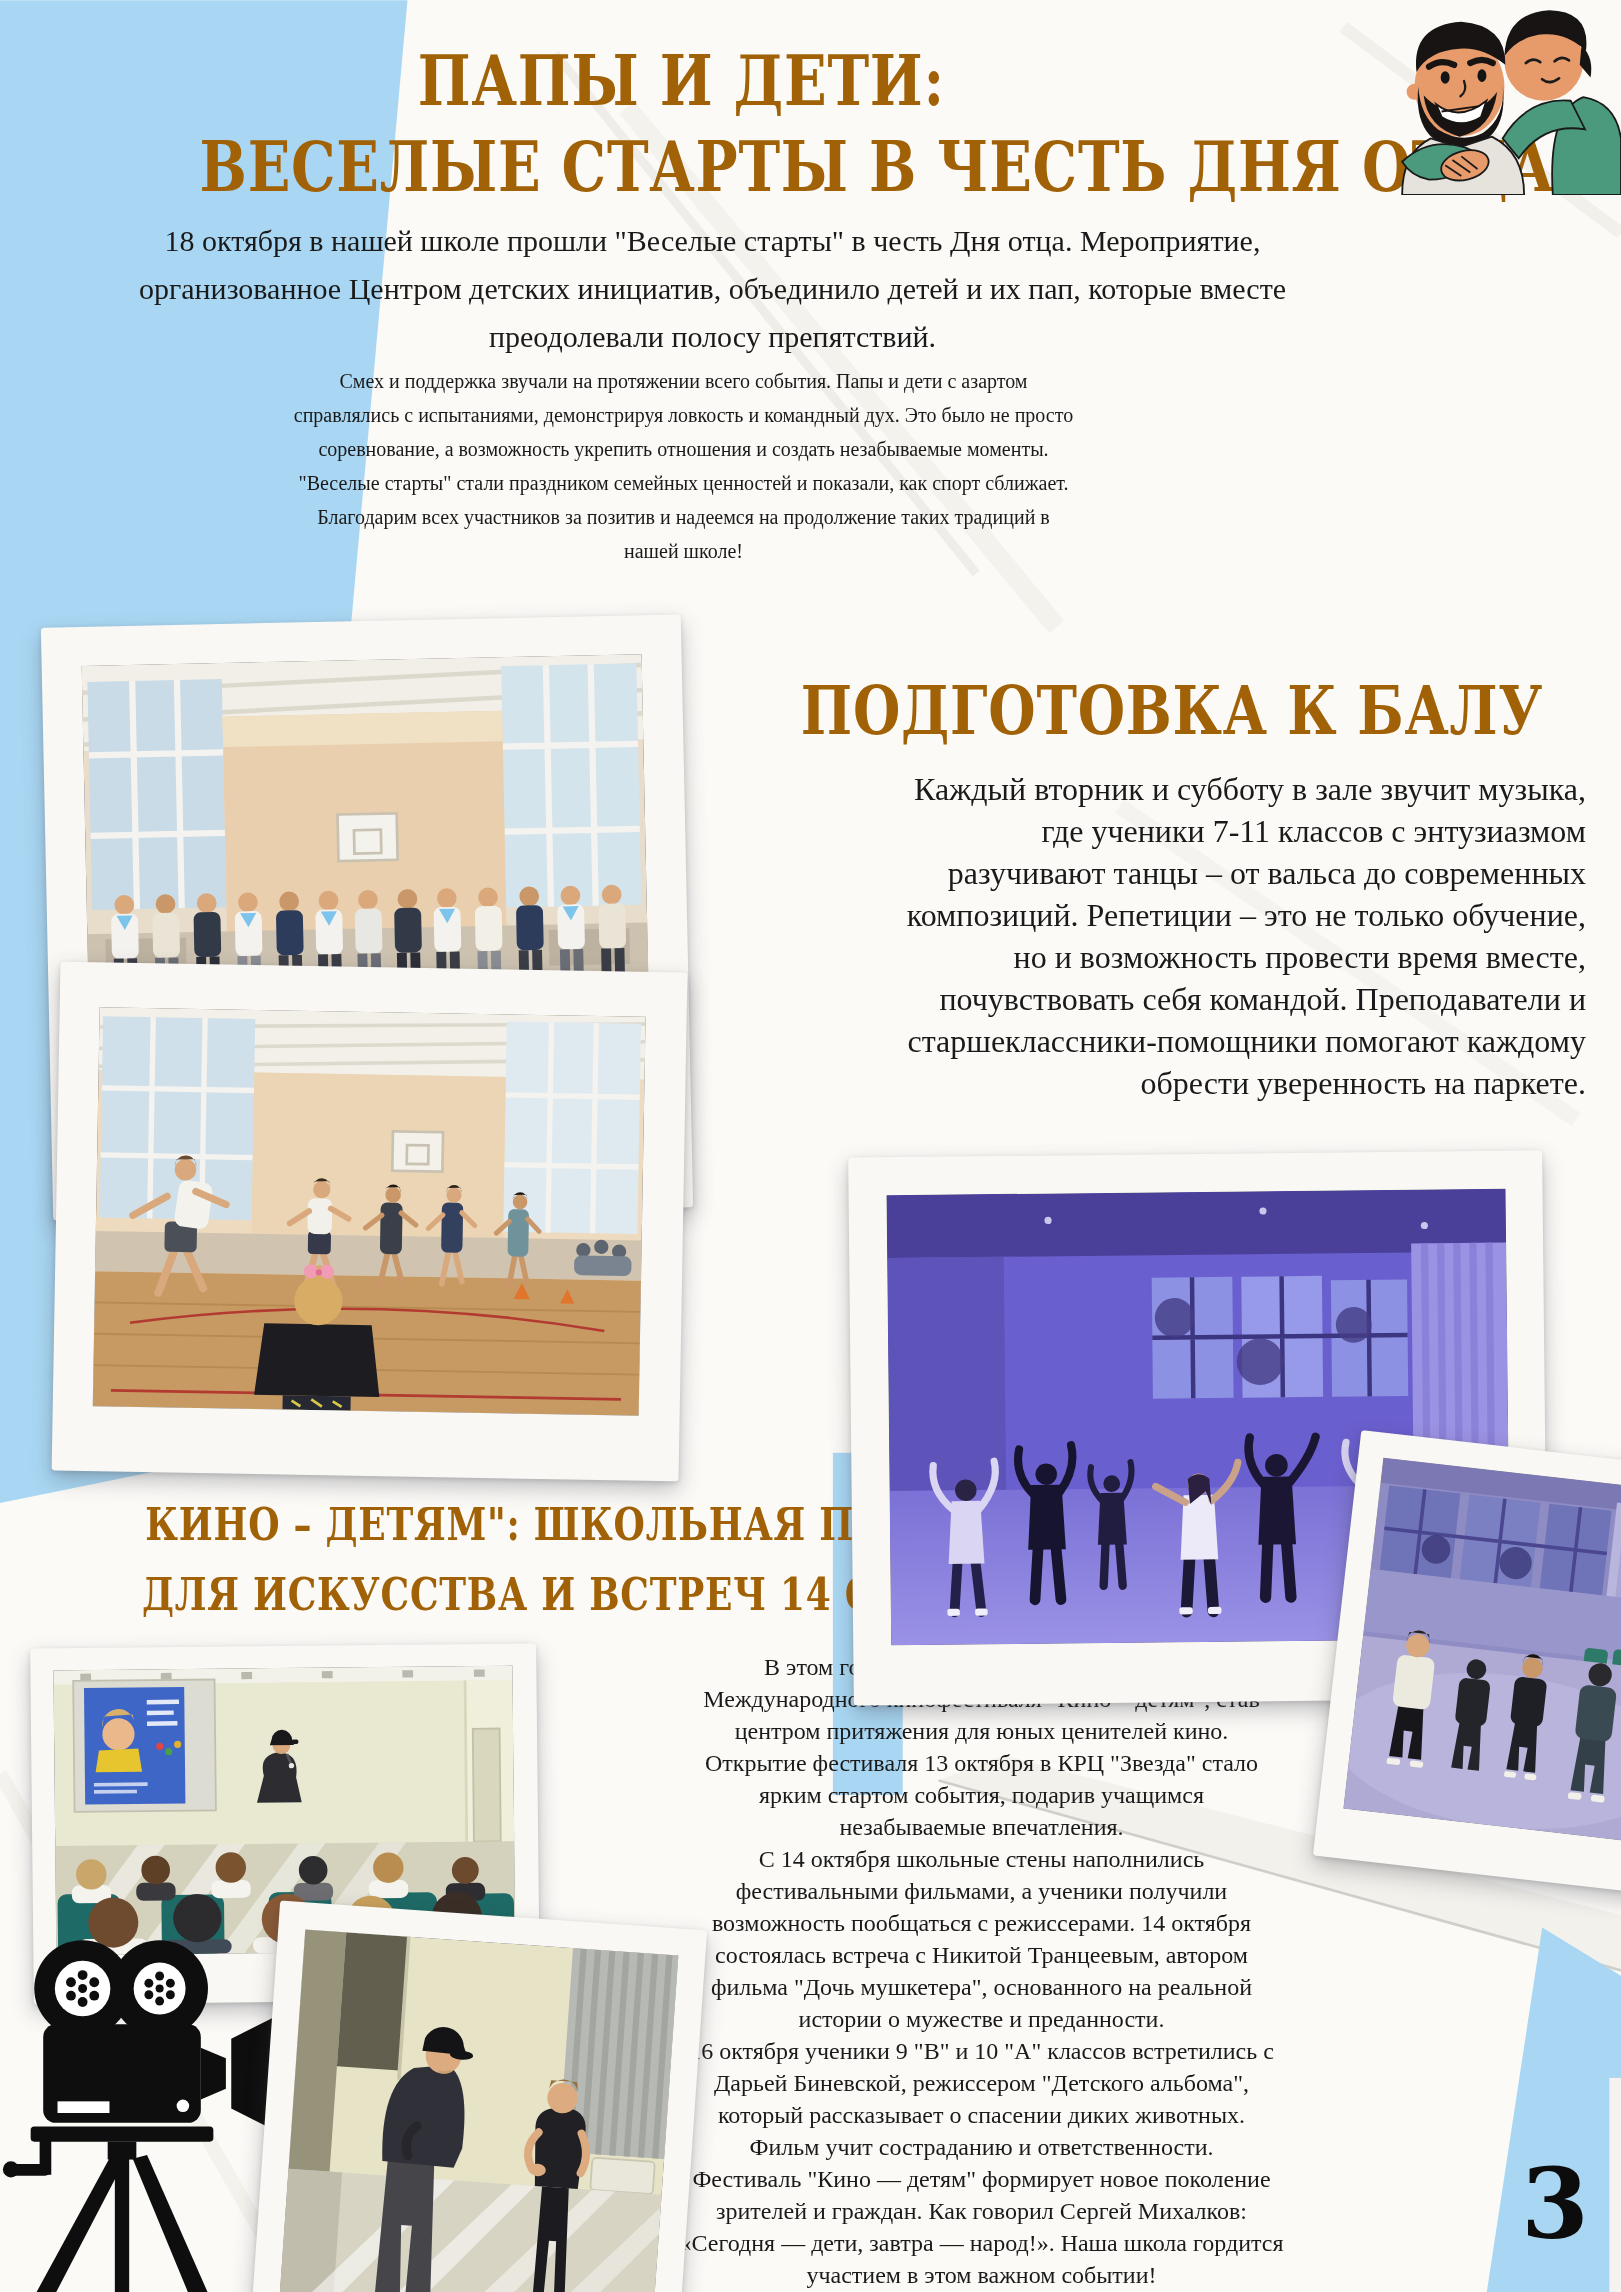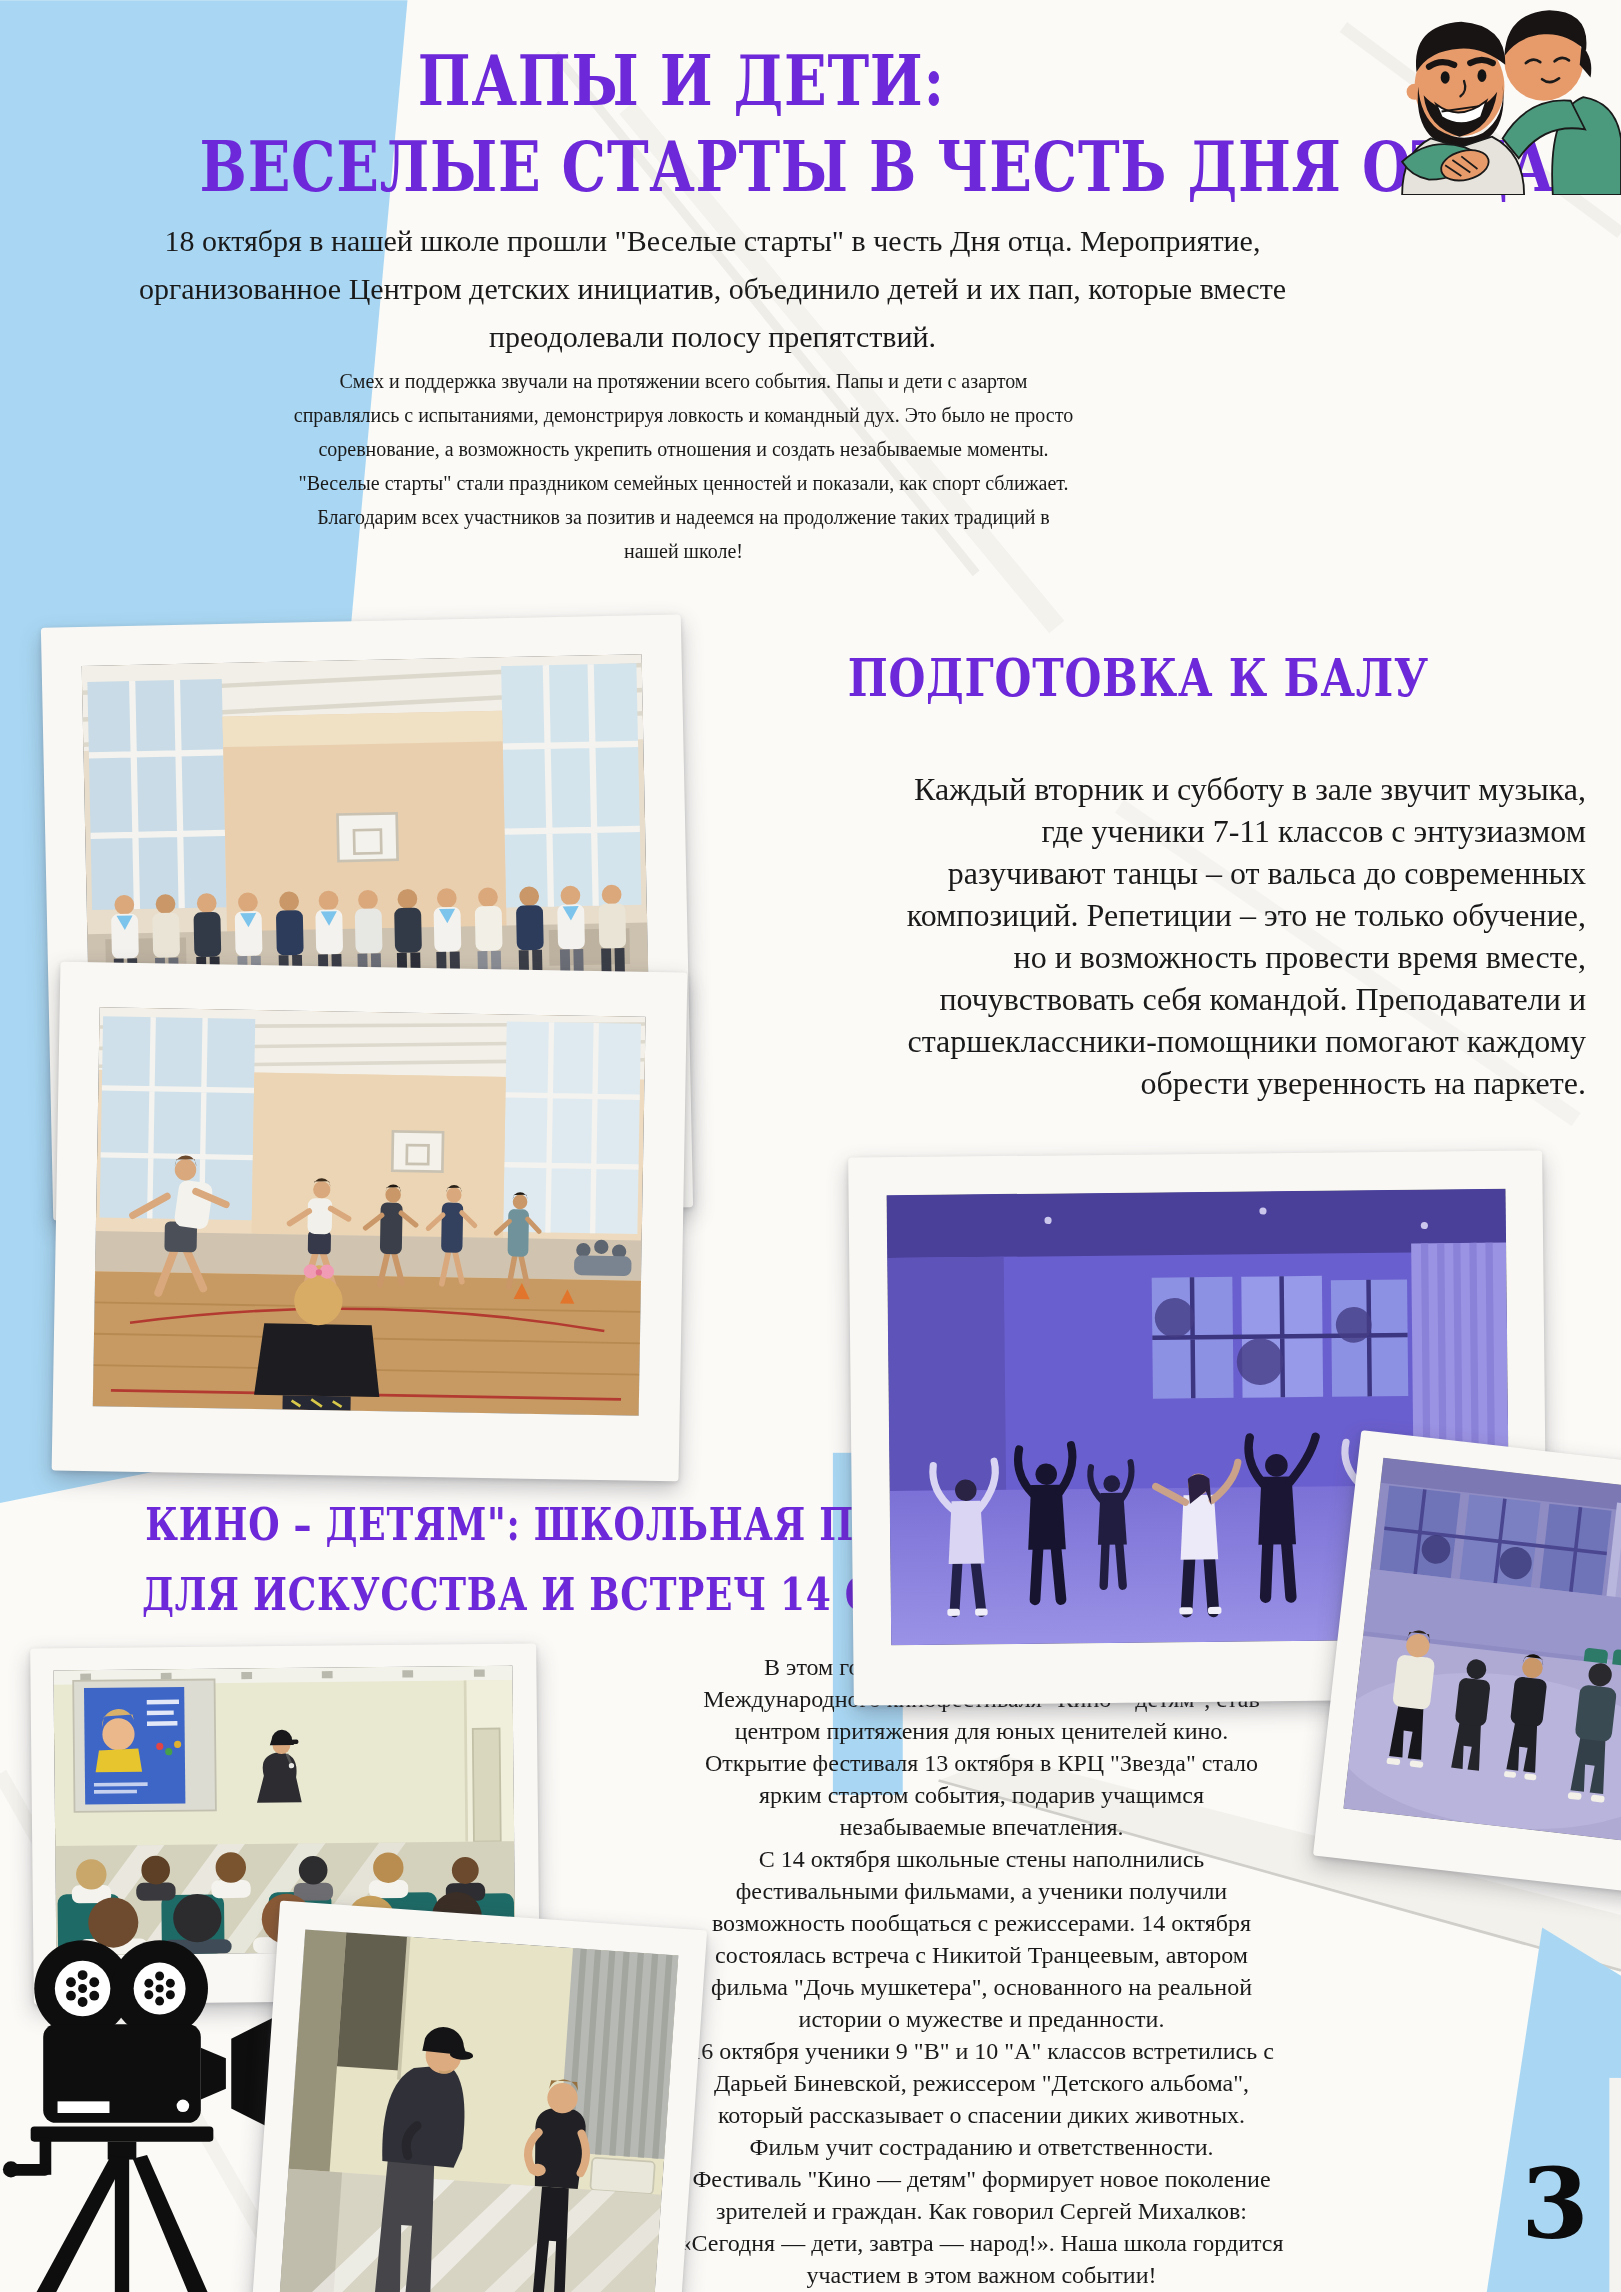--- a/index.html
+++ b/index.html
@@ -1,20 +1,20 @@
 <!DOCTYPE html>
 <html style="font-size:14.3px"><head>
 <meta charset="utf-8">
 <style>
   html,body{margin:0;padding:0;background:#e9e9e7;}
   .page{position:relative;width:1621px;height:2293px;overflow:hidden;
         background:#fbfaf7;font-family:"Liberation Serif","DejaVu Serif",serif;color:#141414;}
   .abs{position:absolute;}
   
-  .slab{font-family:"DejaVu Serif","Liberation Serif",serif;font-weight:700;color:#6d28d9;text-align:center;}
+  .slab{font-family:"DejaVu Serif","Liberation Serif",serif;font-weight:700;color:#a16207;text-align:center;}
   .slab .cond{display:inline-block;transform:scaleX(.80);transform-origin:50% 50%;white-space:nowrap;letter-spacing:0.9px;}
   
   .body-text{font-family:"Liberation Serif","DejaVu Serif",serif;color:#1a1a1a;
              text-align:center;white-space:pre-line;}
   
   .pol{position:absolute;background:#f9f8f4;border-radius:3.6px;
        box-shadow:0 9px 21.5px rgba(60,60,70,.30),0 1.8px 5.4px rgba(60,60,70,.18);}
   .pol .ph{position:absolute;overflow:hidden;background:#8a8a8a;}
   .pol svg,.illu svg,.bg svg{display:block;}
   .pagenum{font-family:"DejaVu Serif","Liberation Serif",serif;font-weight:700;color:#0c0c0c;}
@@ -332,21 +332,21 @@
           <circle cx="0" cy="-122" r="27" fill="#d9ac66"></circle>
           <circle cx="0" cy="-150" r="12" fill="#d9ac66"></circle>
           <circle cx="-9" cy="-155" r="8" fill="#ef9cb4"></circle>
             <circle cx="9" cy="-155" r="8" fill="#ef9cb4"></circle>
           <circle cx="0" cy="-154" r="3.5" fill="#e26e92"></circle>
         </g>
       </svg>
     </div>
   </div>
 
-  <div class="abs slab" style="left:708px;top:632px;width:860px;font-size:53px;line-height:90px;z-index:1;">
+  <div class="abs slab" style="left:708px;top:665px;width:860px;font-size:68px;line-height:90px;z-index:1;">
     <span class="cond">ПОДГОТОВКА К БАЛУ</span>
   </div>
 
   <div class="abs body-text" style="left:690px;top:768px;width:896px;font-size:32px;line-height:42px;z-index:1;text-align:right;">Каждый вторник и субботу в зале звучит музыка,
 где ученики 7-11 классов с энтузиазмом
 разучивают танцы – от вальса до современных
 композиций. Репетиции – это не только обучение,
 но и возможность провести время вместе,
 почувствовать себя командой. Преподаватели и
 старшеклассники-помощники помогают каждому

